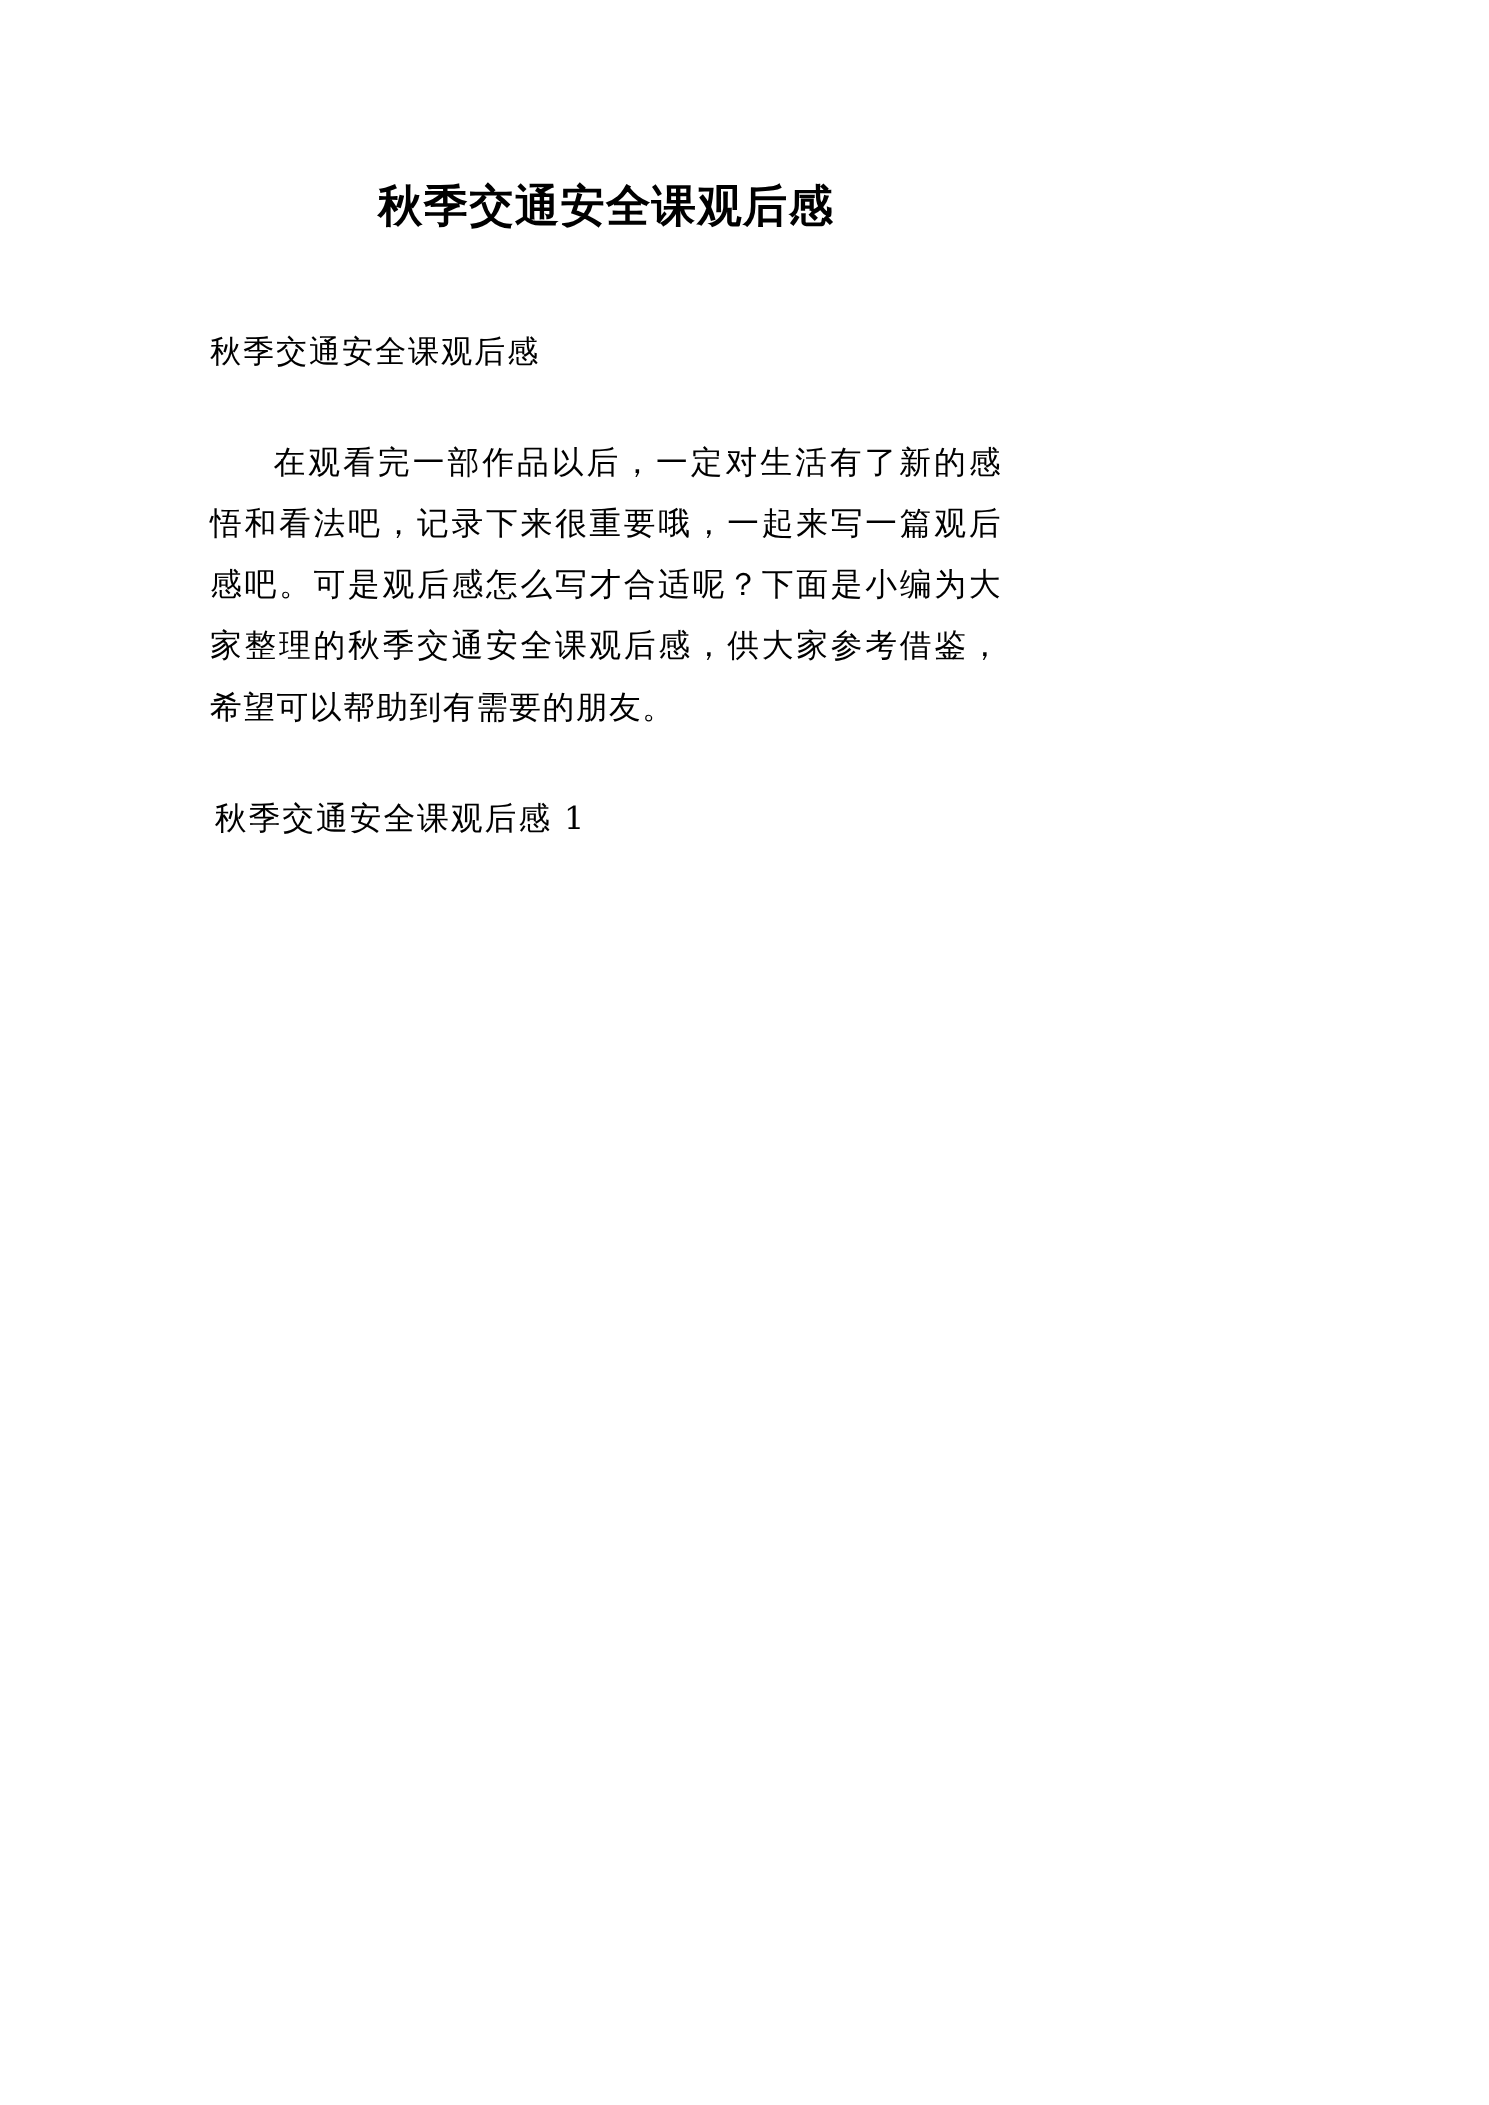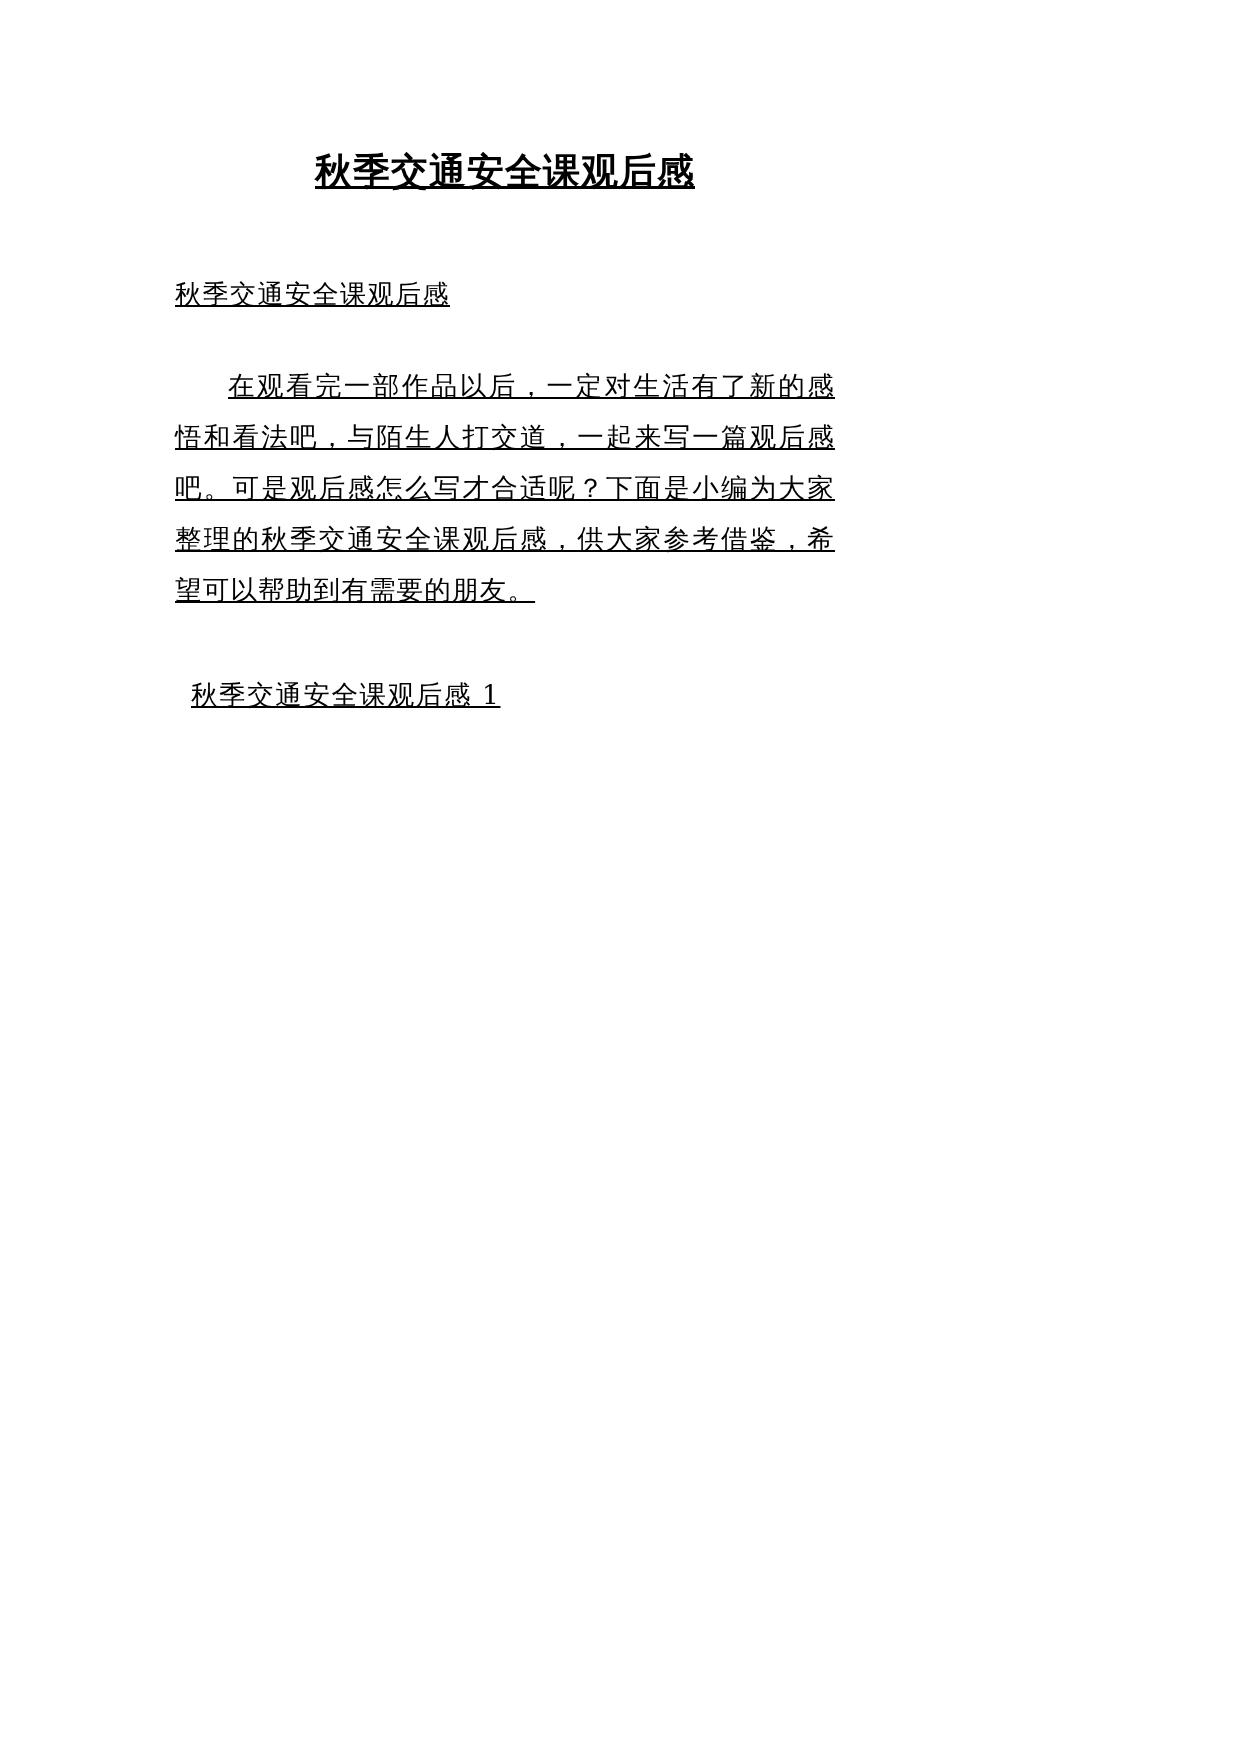--- a/index.html
+++ b/index.html
@@ -15,21 +15,20 @@
     color: #000000;
     position: relative;
     overflow: hidden;
   }
   .page {
     box-sizing: border-box;
     width: 995px;
     height: 1754px;
     padding: 118px 160px 80px 175px;
     background: #ffffff;
-    text-decoration: underline;
   }
   .doc-title {
     font-family: "DejaVu Sans", "Liberation Sans", sans-serif;
     font-weight: bold;
     font-size: 37px;
     line-height: 1.3;
     text-align: center;
     letter-spacing: 1px;
     margin: 30px 0 0 0;
   }
@@ -47,37 +46,37 @@
     letter-spacing: 1.2px;
     margin: 0;
   }
   .para.indent {
     text-indent: 2em;
   }
   .section-heading {
     font-size: 26.5px;
     line-height: 51px;
     letter-spacing: 1.6px;
-    margin: 16px;
+    margin: 4px;
   }
   .spacer-1 { height: 44px; }
   .spacer-2 { height: 38px; }
 </style>
 </head>
 <body>
 
 <div class="page">
 
   <h1 class="doc-title">秋季交通安全课观后感</h1>
 
   <p class="subtitle">秋季交通安全课观后感</p>
 
   <div class="spacer-1"></div>
 
-  <p class="para indent">在观看完一部作品以后，一定对生活有了新的感悟和看法吧，与陌生人打交道，一起来写一篇观后感吧。可是观后感怎么写才合适呢？下面是小编为大家整理的秋季交通安全课观后感，供大家参考借鉴，希望可以帮助到有需要的朋友。</p>
+  <p class="para indent">在观看完一部作品以后，一定对生活有了新的感悟和看法吧，记录下来很重要哦，一起来写一篇观后感吧。可是观后感怎么写才合适呢？下面是小编为大家整理的秋季交通安全课观后感，供大家参考借鉴，希望可以帮助到有需要的朋友。</p>
 
   <div class="spacer-2"></div>
 
   <p class="section-heading">秋季交通安全课观后感 1</p>
 
 
 
 
 </div>
 

